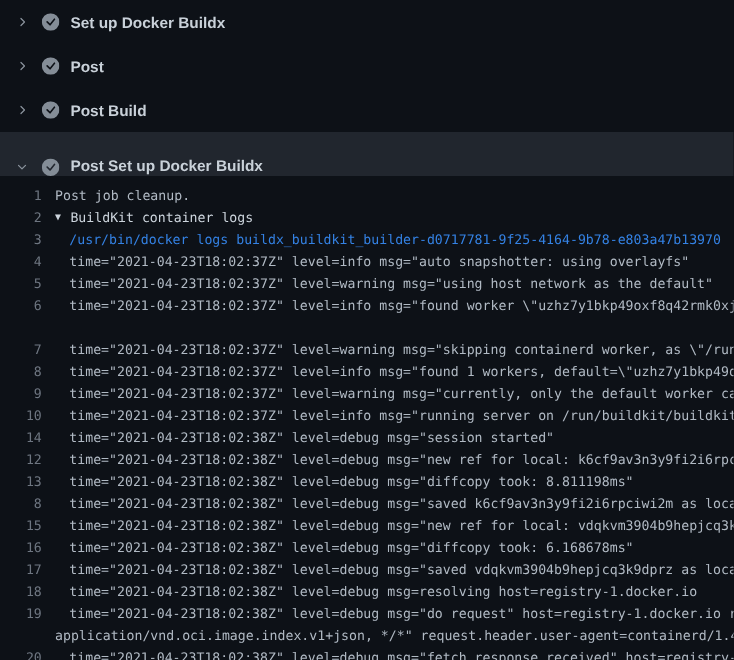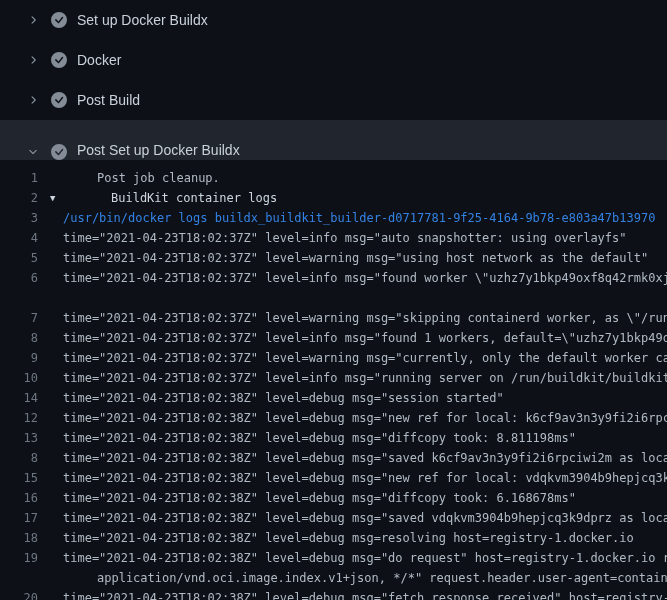--- a/index.html
+++ b/index.html
@@ -17,21 +17,21 @@
   body{
     width:667px;height:600px;overflow:hidden;
     background:var(--page-bg);
     font-family:"Liberation Sans", sans-serif;
   }
   .page{width:667px;height:600px;overflow:hidden;position:relative;}
 
   
   .step-header{
     height:40px;display:flex;align-items:center;
-    padding-left:25px;cursor:pointer;
+    padding-left:12px;cursor:pointer;font-weight:bold;
   }
   .step-header.expanded{background:var(--header-active-bg);align-items:flex-end;}
   .chev{width:16px;height:16px;flex:none;margin-right:10px;display:flex;align-items:center;justify-content:center;}
   .chev svg{display:block;}
   .check{width:16px;height:16px;flex:none;margin-right:10px;}
   .check svg{display:block;}
   .step-title{
     color:var(--title);font-size:14px;line-height:20px;
     white-space:nowrap;
   }
@@ -43,21 +43,21 @@
     font-size:12px;
   }
   .log-row{
     height:20px;line-height:20px;display:flex;
     white-space:pre;overflow:hidden;
   }
   .log-num{
     width:38px;flex:none;text-align:right;margin-right:12px;
     color:var(--gutter);user-select:none;
   }
-  .log-text{color:var(--log-text);margin-left:47px;}
+  .log-text{color:var(--log-text);}
   .log-text.command{color:var(--command);text-align:right;}
   .log-text.group{color:var(--group-text);}
   .indent .log-text{margin-left:13px;}
   .tri{
     display:inline-block;width:14px;flex:none;
     font-size:9px;color:var(--group-text);
     line-height:20px;
   }
 </style>
 </head>
@@ -85,21 +85,21 @@
       <span class="chev">
         <svg width="12" height="12" viewBox="0 0 16 16" fill="var(--icon-gray)">
             <path d="M6.22 3.22a.75.75 0 0 1 1.06 0l4.25 4.25a.75.75 0 0 1 0 1.06l-4.25 4.25a.75.75 0 0 1-1.06-1.06L9.94 8 6.22 4.28a.75.75 0 0 1 0-1.06Z"></path>
           </svg>
       </span>
       <span class="check">
         <svg width="16" height="16" viewBox="0 0 16 16" fill="var(--check-fill)">
             <path fill-rule="evenodd" d="M16 8A8 8 0 1 1 0 8a8 8 0 0 1 16 0Zm-3.97-3.03a.75.75 0 0 0-1.08.022L7.477 9.417 5.384 7.323a.75.75 0 0 0-1.06 1.06l2.625 2.625a.75.75 0 0 0 1.14-.094l3.94-4.886a.75.75 0 0 0-.022-1.054Z"></path>
           </svg>
       </span>
-      <span class="step-title">Docker</span>
+      <span class="step-title">Post</span>
     </div>
 
     <div class="step-header">
       <span class="chev">
         <svg width="12" height="12" viewBox="0 0 16 16" fill="var(--icon-gray)">
             <path d="M6.22 3.22a.75.75 0 0 1 1.06 0l4.25 4.25a.75.75 0 0 1 0 1.06l-4.25 4.25a.75.75 0 0 1-1.06-1.06L9.94 8 6.22 4.28a.75.75 0 0 1 0-1.06Z"></path>
           </svg>
       </span>
       <span class="check">
         <svg width="16" height="16" viewBox="0 0 16 16" fill="var(--check-fill)">

